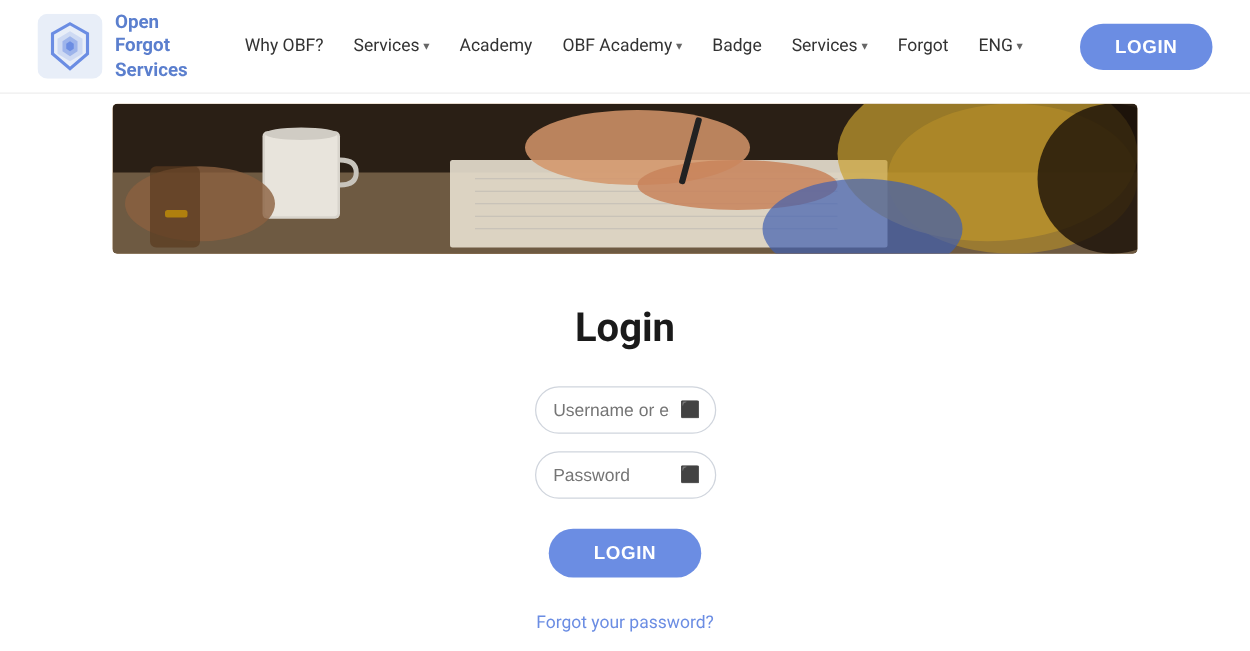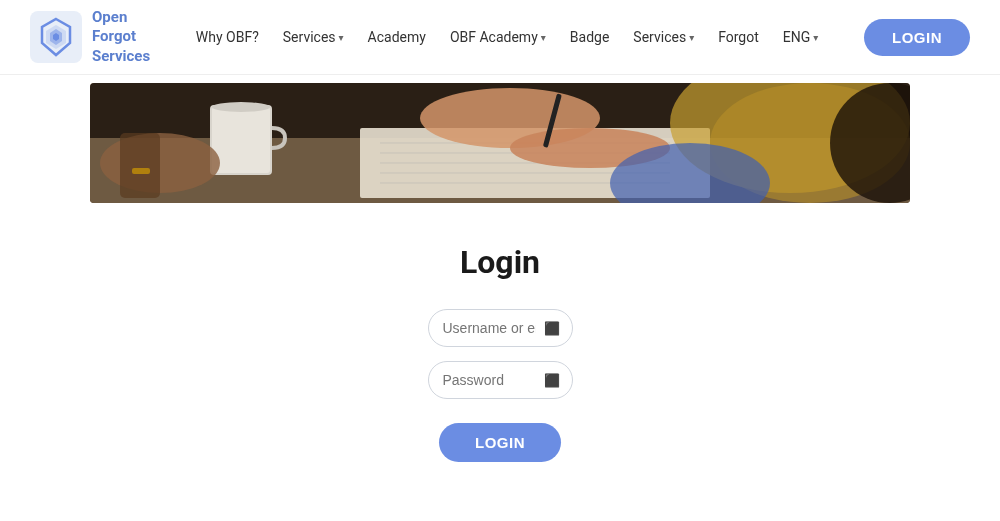--- a/index.html
+++ b/index.html
@@ -279,13 +279,14 @@
     <span class="field-icon">⬛</span>
   </div>
 
   <div class="form-field">
     <input class="form-input" type="password" placeholder="Password" style="">
     <span class="field-icon">⬛</span>
   </div>
 
   <button class="login-submit-btn">LOGIN</button>
 
+  <a class="forgot-link" href="#">Forgot your password?</a>
 </section>
 
 </body></html>

